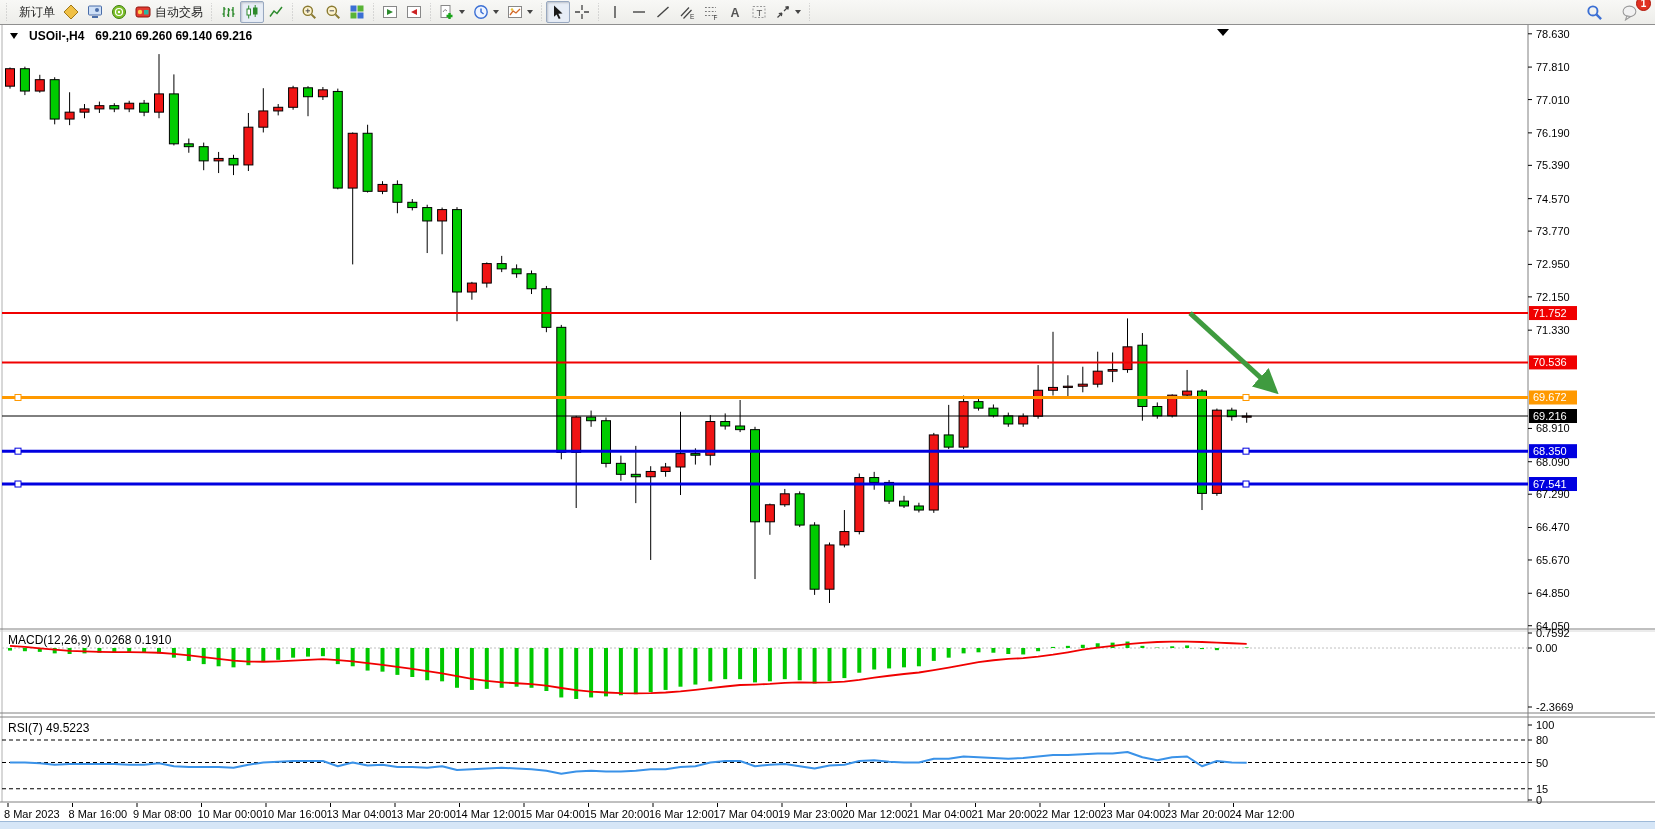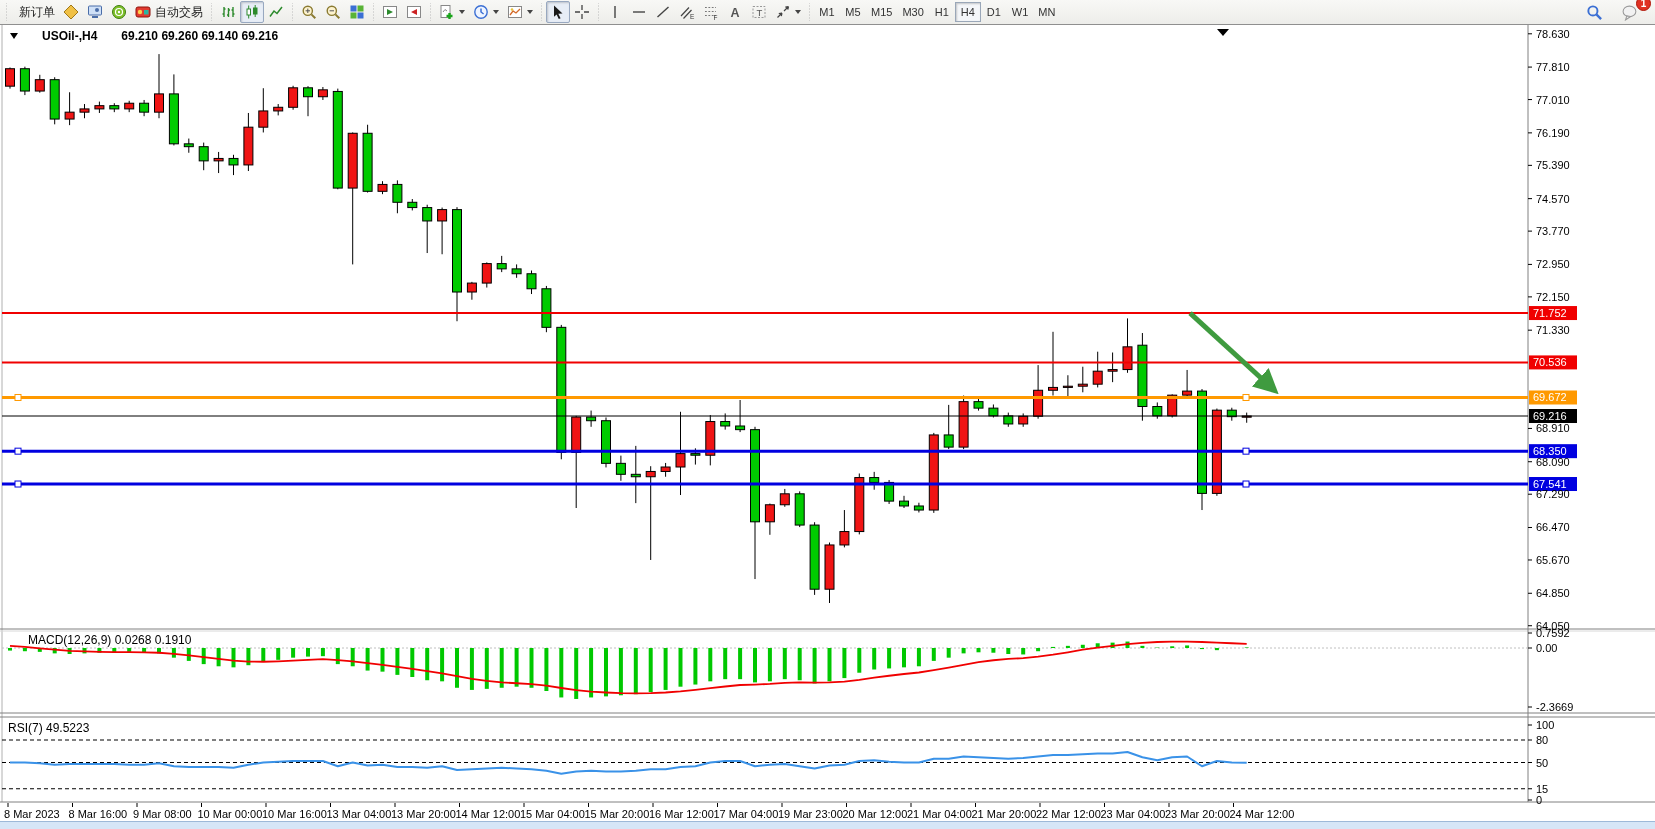--- a/index.html
+++ b/index.html
@@ -28,24 +28,24 @@
   #right-icons { margin-left:auto; display:flex; align-items:center; gap:10px; padding-right:10px; }
   #chat-wrap { position:relative; }
   #notif-badge { position:absolute; top:-6px; right:-9px; min-width:15px; height:15px;
     background:#e03123; color:#fff; border-radius:8px; font-size:10px; font-weight:bold;
     display:flex; align-items:center; justify-content:center; padding:0 3px;
     border:1px solid #b01608; }
   
   #chart-area { position:absolute; top:25px; left:0; width:1655px; height:804px; background:#fff; }
   #chart-svg { position:absolute; top:0; left:0; }
   .overlay-label { position:absolute; font-size:12px; color:#000; white-space:nowrap; }
-  #chart-title { top:4px; left:10px; display:flex; align-items:center; gap:24px; font-weight:bold; }
+  #chart-title { top:4px; left:10px; display:flex; align-items:center; gap:11px; font-weight:bold; }
   #symbol-tri { width:0; height:0; border-left:4px solid transparent; border-right:4px solid transparent;
     border-top:6px solid #000; }
-  #macd-label { top:608px; left:8px; font-weight:normal;margin-left:20px; }
+  #macd-label { top:608px; left:8px; font-weight:normal; }
   #rsi-label  { top:696px; left:8px; }
   #status-strip { position:absolute; left:0; bottom:0; width:1655px; height:8px;
     background:#d6e6f7; border-top:1px solid #9db9d8; }
   text { font-family:"Liberation Sans", sans-serif; }
 </style>
 </head>
 <body>
 
 <div id="toolbar">
 
@@ -229,31 +229,20 @@
         </svg>
       </div>
       <div class="tbtn">
         <svg width="16" height="16" viewBox="0 0 16 16">
           <path d="M2.5 13.5 L7 9 M7 9l-3.2.7 M7 9l-.7 3.2 M9 7 L13.5 2.5 M13.5 2.5l-3.2.7 M13.5 2.5l-.7 3.2" stroke="#444" stroke-width="1.2" fill="none"></path>
         </svg>
         <span class="caret"></span>
       </div>
     </div>
     <div class="grip"></div>
-    <div id="tf-strip" class="tgroup">
-      <div class="tf">M1</div>
-      <div class="tf">M5</div>
-      <div class="tf">M15</div>
-      <div class="tf">M30</div>
-      <div class="tf">H1</div>
-      <div class="tf active">H4</div>
-      <div class="tf">D1</div>
-      <div class="tf">W1</div>
-      <div class="tf">MN</div>
-    </div>
   <div id="right-icons">
     <span class="tbtn">
       <svg width="17" height="17" viewBox="0 0 16 16">
         <circle cx="6.5" cy="6.5" r="4.3" fill="none" stroke="#3b6fd4" stroke-width="1.8"></circle>
         <line x1="9.8" y1="9.8" x2="14.2" y2="14.2" stroke="#3b6fd4" stroke-width="2.2"></line>
       </svg>
     </span>
     <span id="chat-wrap" class="tbtn">
       <svg width="18" height="17" viewBox="0 0 16 16">
         <ellipse cx="7.5" cy="7" rx="6" ry="5" fill="#f2f2f2" stroke="#999"></ellipse>

